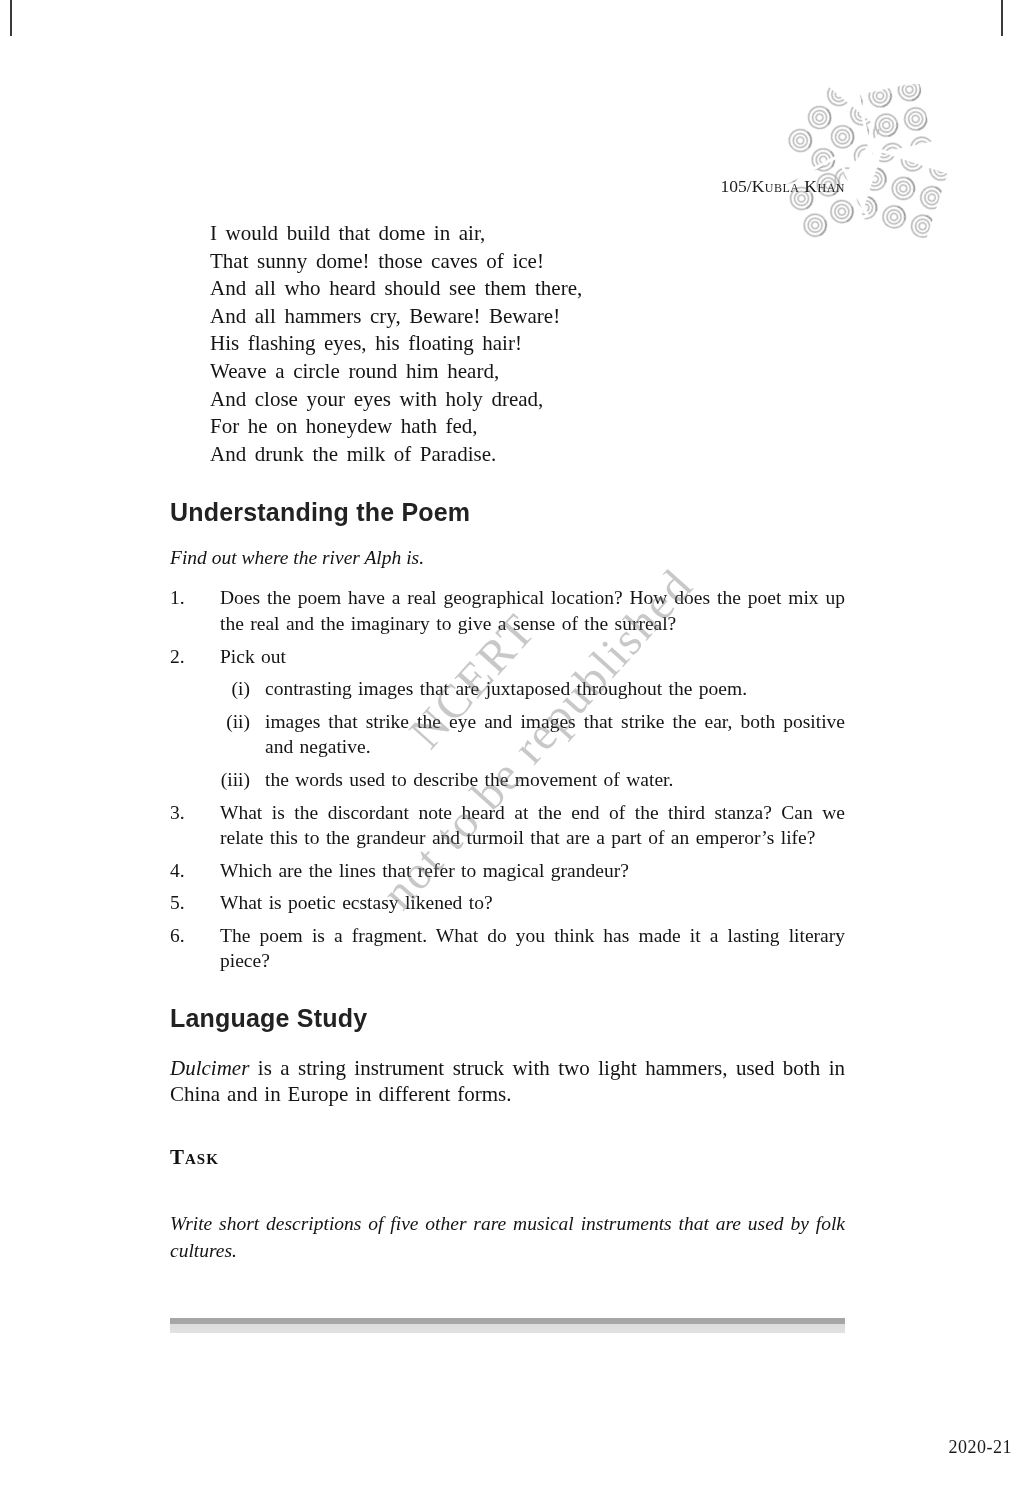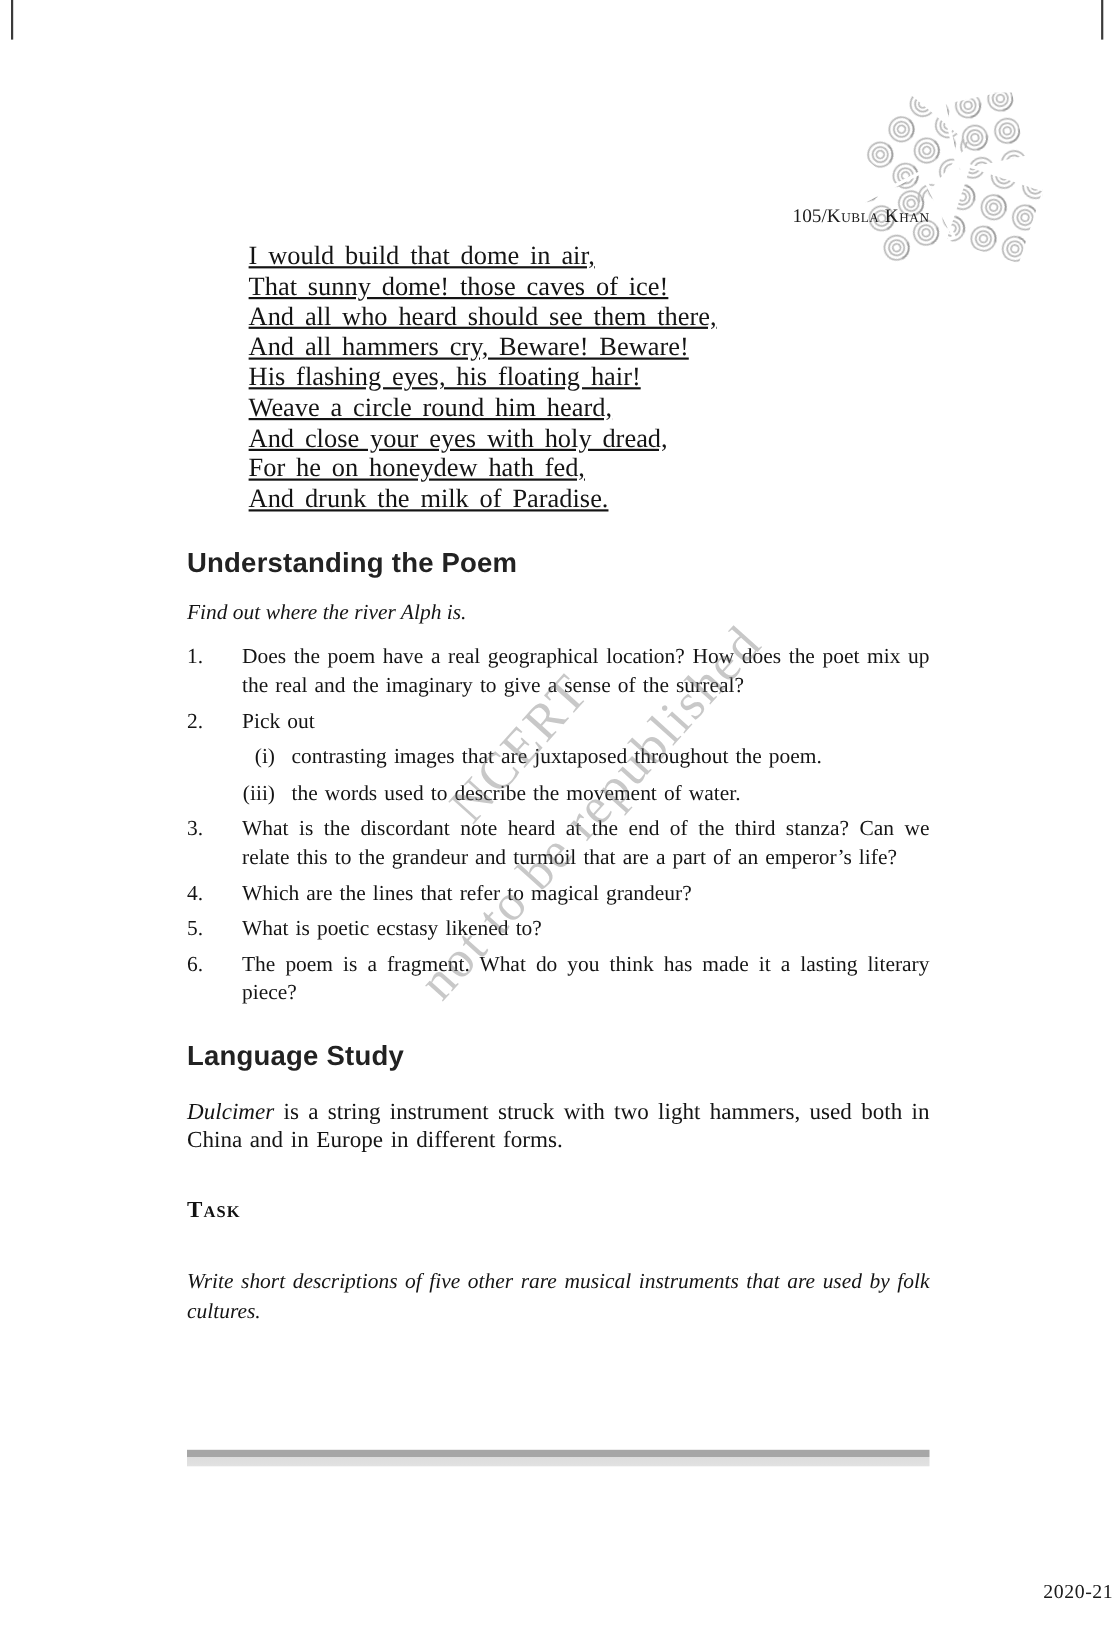--- a/index.html
+++ b/index.html
@@ -15,28 +15,28 @@
   
   .crop{position:absolute;background:#3a3a3a;}
   .crop.tl{left:10px;top:0;width:2px;height:36px;}
   .crop.tr{right:9px;top:0;width:2px;height:36px;}
 
   
   .corner-art{position:absolute;top:84px;right:64px;width:182px;height:164px;}
 
   
   .runhead{
-    position:absolute;top:186px;right:167px;
+    position:absolute;top:176px;right:167px;
     font-size:17.5px;color:#1c1c1c;z-index:3;
   }
   .runhead .sc{font-variant:small-caps;letter-spacing:0.5px;}
 
   .content{position:absolute;left:170px;top:220px;width:675px;}
 
-  .poem{margin-left:56px;font-size:24px;line-height:27.6px;word-spacing:0.16em;text-decoration:underline;}
+  .poem{margin-left:40px;font-size:21px;line-height:27.6px;word-spacing:0.16em;}
   .poem-line{white-space:nowrap;}
 
   h2.sec{
     font-family:"Liberation Sans","DejaVu Sans",sans-serif;
     font-weight:bold;font-size:25px;color:#222;
     margin:30px 0 0 0;letter-spacing:0.2px;
   }
   .intro{
     font-style:italic;font-size:19.5px;margin:20px 0 16px 0;
   }
@@ -147,20 +147,24 @@
     <div class="q-row">
       <span class="q-num">2.</span>
       <span class="q-text">Pick out</span>
     </div>
 
     <div class="sub-row">
       <span class="sub-num">(i)</span>
       <span class="sub-text">contrasting images that are juxtaposed throughout the poem.</span>
     </div>
     <div class="sub-row">
+      <span class="sub-num">(ii)</span>
+      <span class="sub-text">images that strike the eye and images that strike the ear, both positive and negative.</span>
+    </div>
+    <div class="sub-row">
       <span class="sub-num">(iii)</span>
       <span class="sub-text">the words used to describe the movement of water.</span>
     </div>
 
     <div class="q-row">
       <span class="q-num">3.</span>
       <span class="q-text">What is the discordant note heard at the end of the third stanza? Can we relate this to the grandeur and turmoil that are a part of an emperor’s life?</span>
     </div>
     <div class="q-row">
       <span class="q-num">4.</span>

